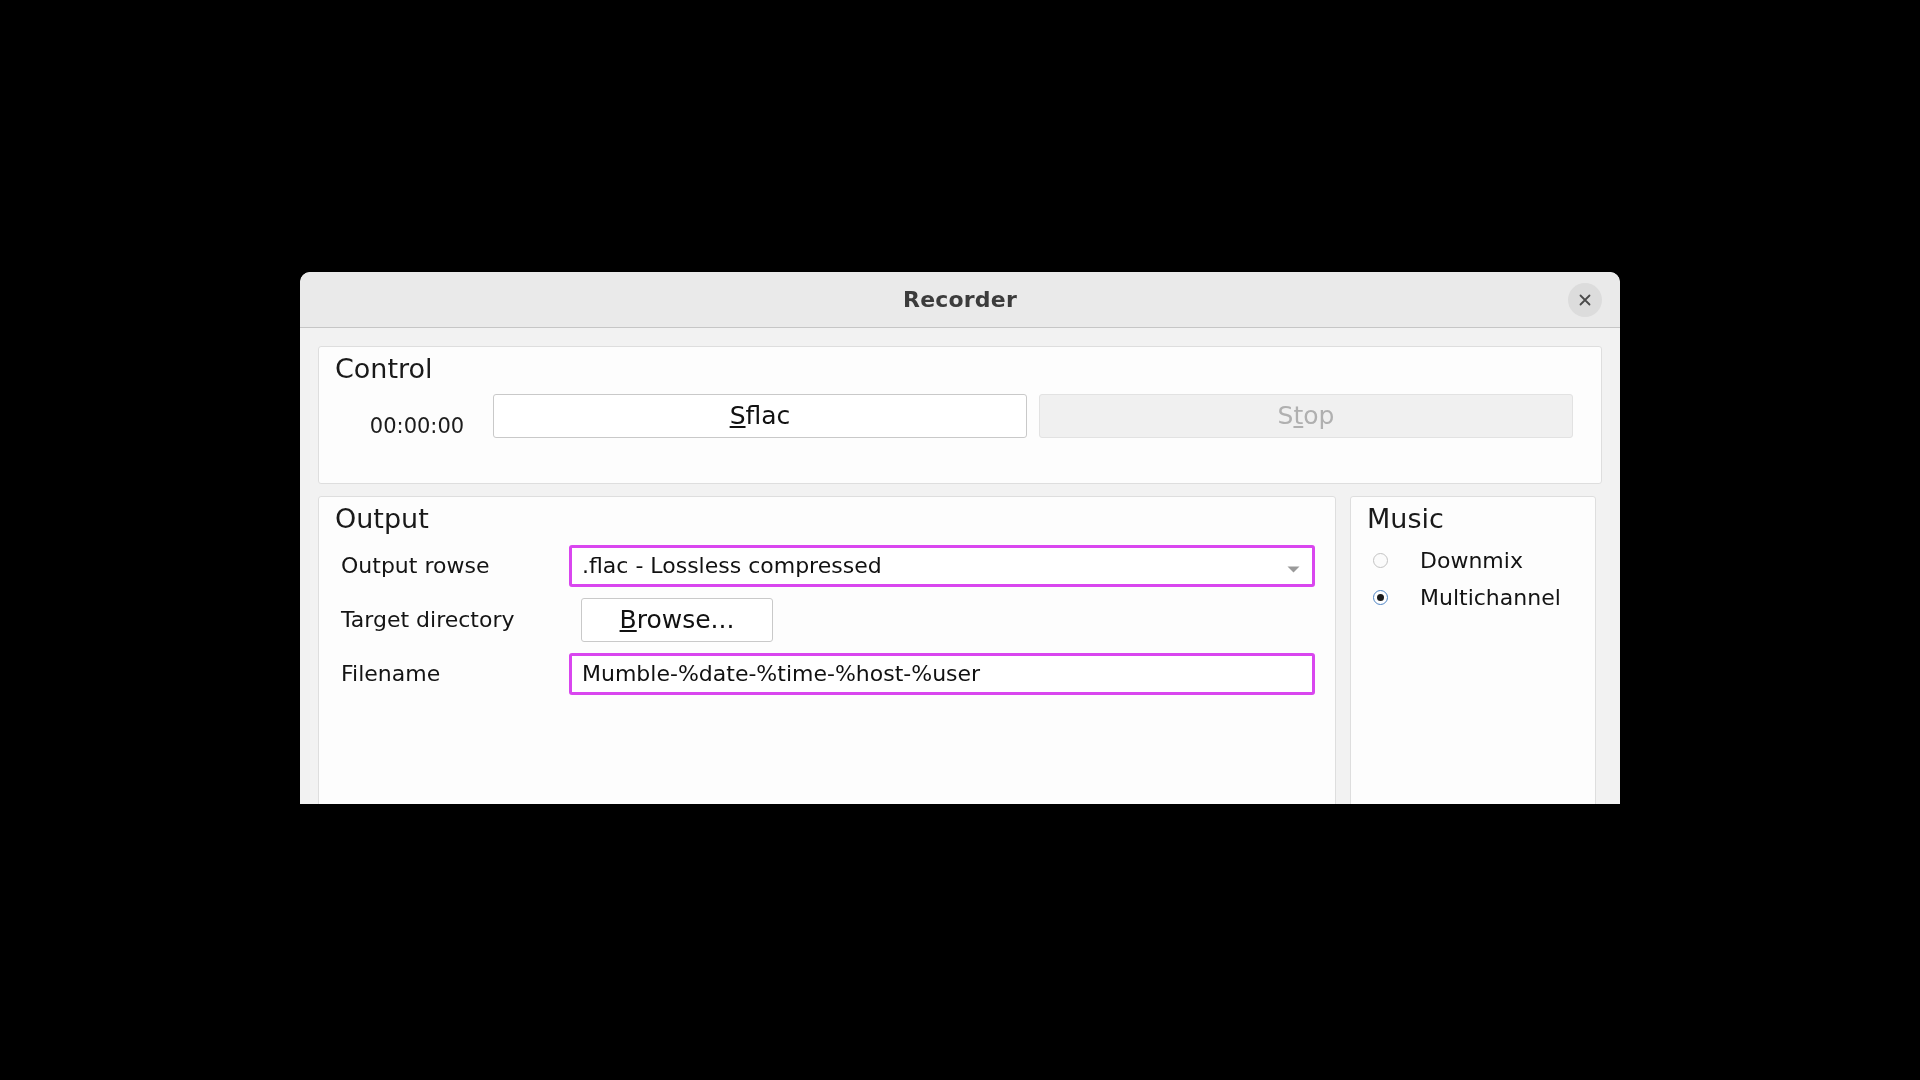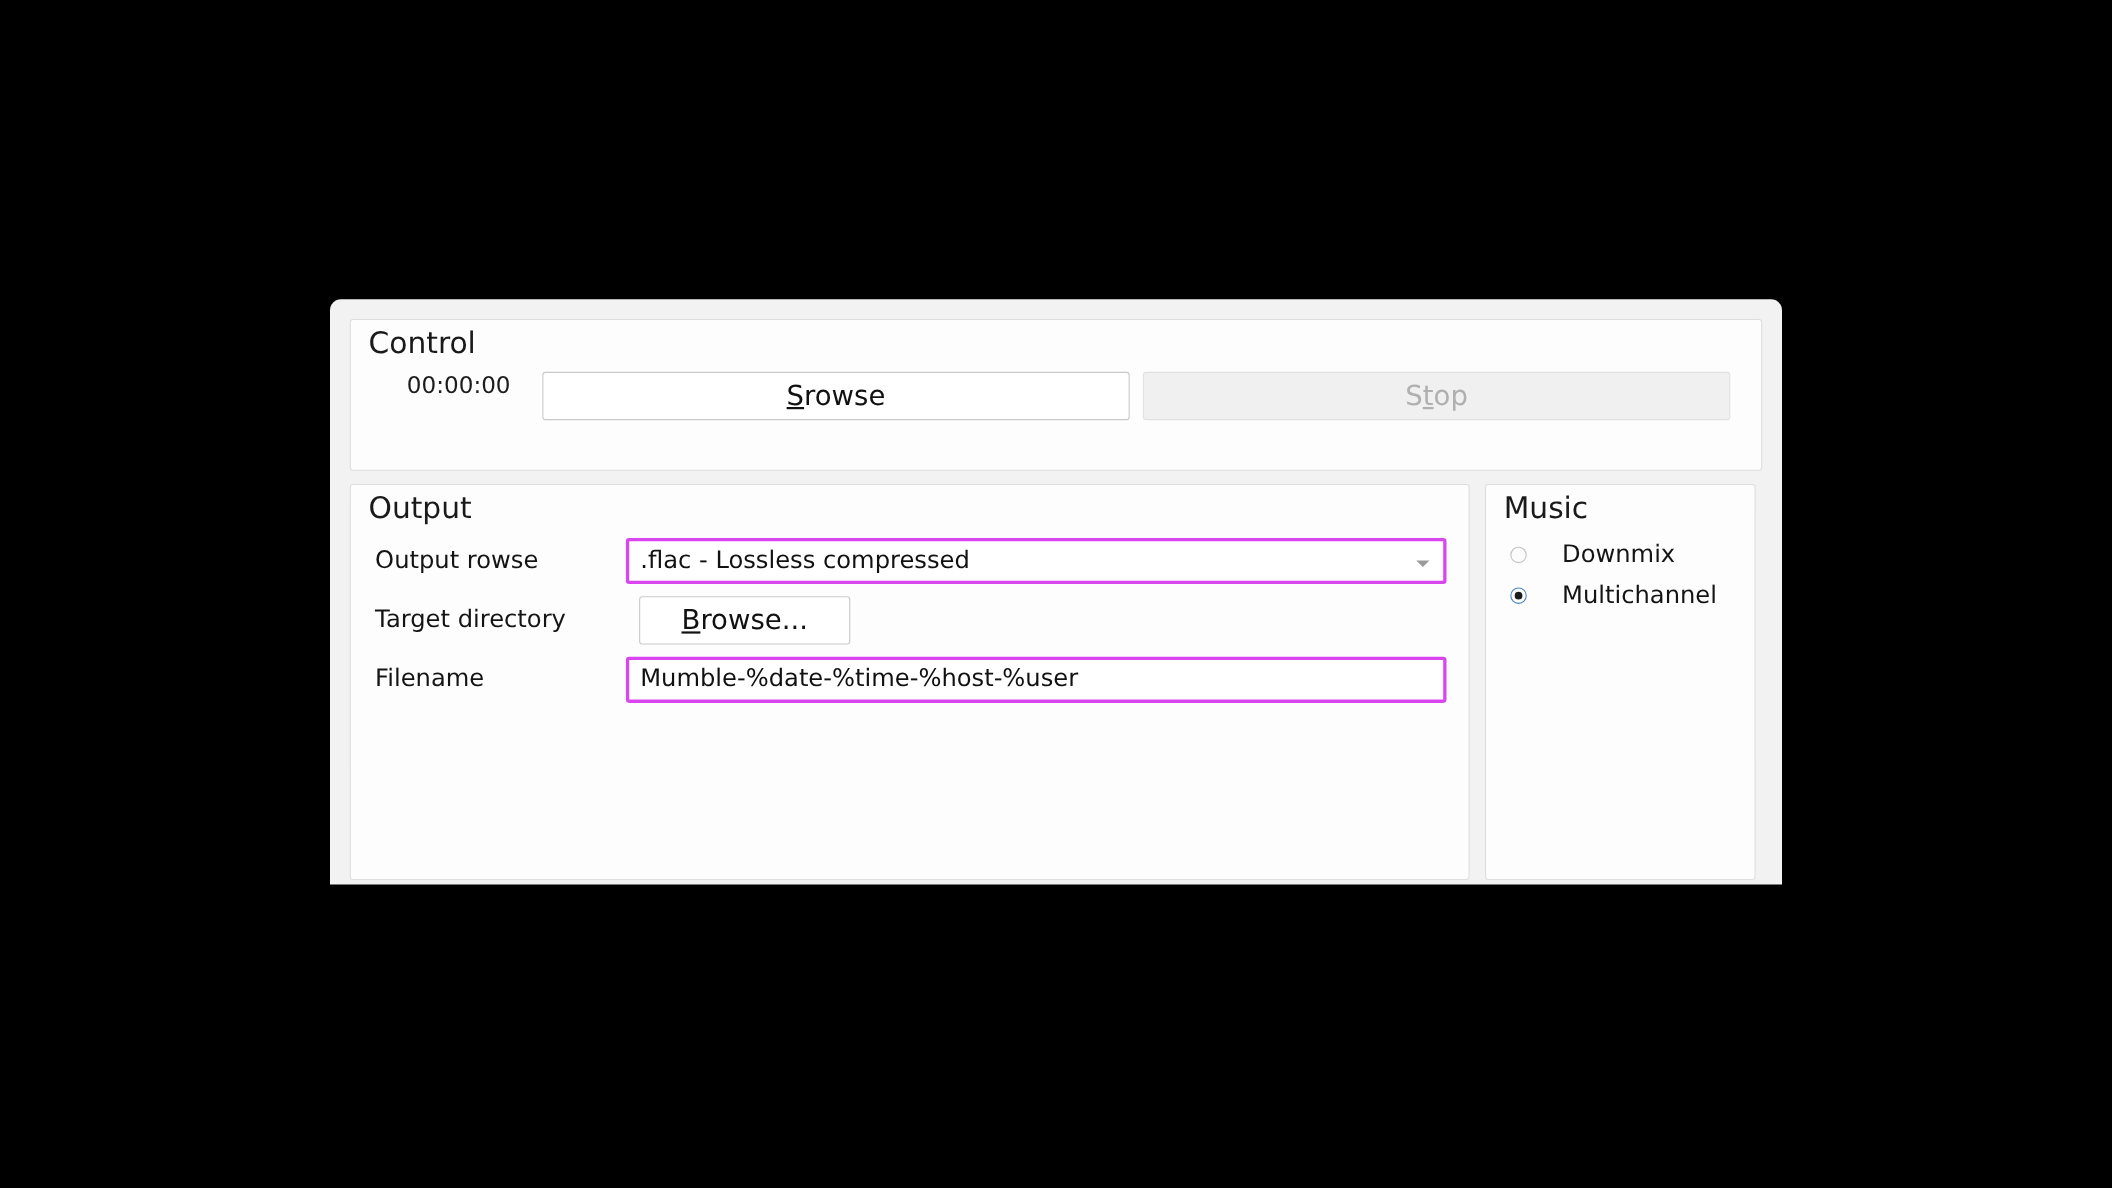--- a/index.html
+++ b/index.html
@@ -80,21 +80,21 @@
     font-weight: normal;
   }
 
   
   #control-group {
     height: 138px;
     margin-bottom: 12px;
   }
   #control-row {
     display: flex;
-    align-items: flex-start;
+    align-items: flex-end;
     padding: 10px 18px 0 22px;
   }
   #timer {
     font-size: 21px;
     color: #1c1c1c;
     width: 152px;
     text-align: center;
     flex: none;
   }
   .ctl-button {
@@ -222,30 +222,38 @@
   .radio-label {
     font-size: 22px;
     color: #141414;
   }
 </style>
 </head>
 <body>
 
 <div id="dialog">
 
+  <div id="titlebar">
+    <div id="title-text">Recorder</div>
+    <div id="close-button">
+      <svg width="16" height="16" viewBox="0 0 16 16" aria-hidden="true">
+        <path d="M3.5 3.5 L12.5 12.5 M12.5 3.5 L3.5 12.5" stroke="#4a4a4a" stroke-width="1.8" stroke-linecap="round" fill="none"></path>
+      </svg>
+    </div>
+  </div>
 
   <div id="dialog-body">
 
     <div class="groupbox" id="control-group">
       <div class="group-title">Control</div>
       <div id="control-row">
         <div id="timer">00:00:00</div>
         <div class="ctl-button" id="start-button">
           <span class="mnemonic">S</span>
-            <span>rowse</span>
+            <span>flac</span>
         </div>
         <div class="ctl-button" id="stop-button">
           <span>S</span>
             <span class="mnemonic">t</span>
             <span>op</span>
         </div>
       </div>
     </div>
 
     <div id="lower-row">

